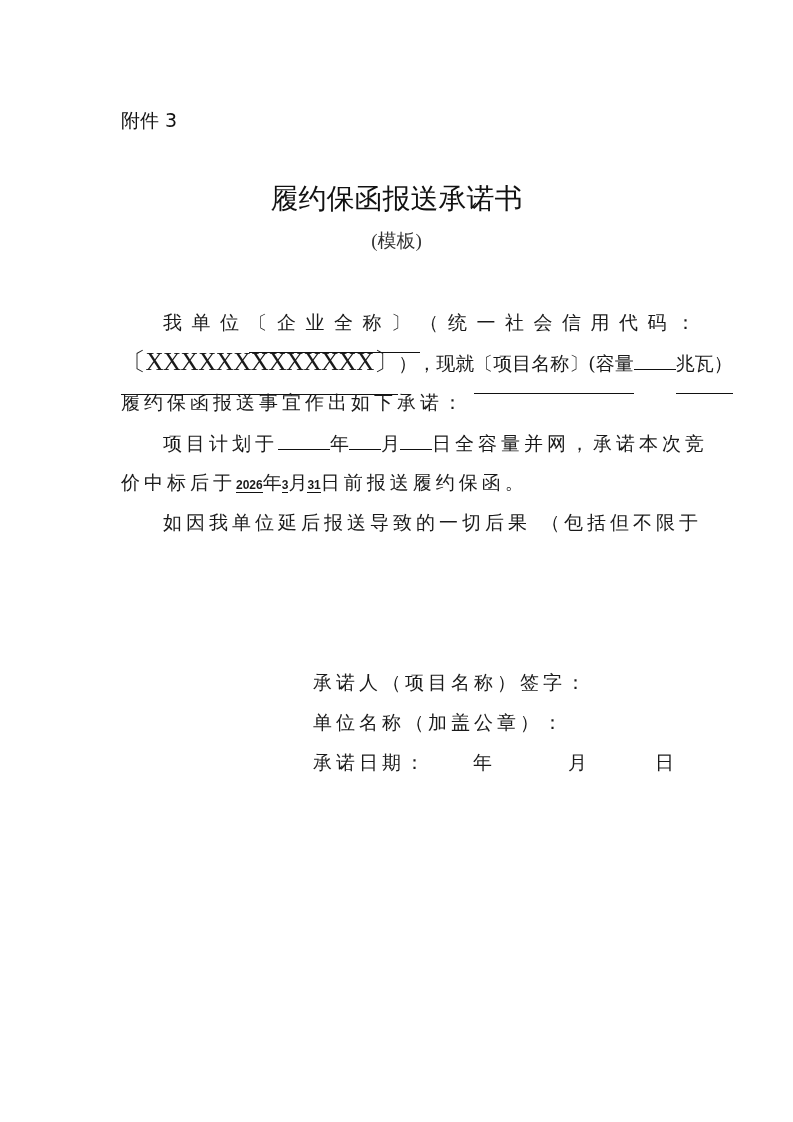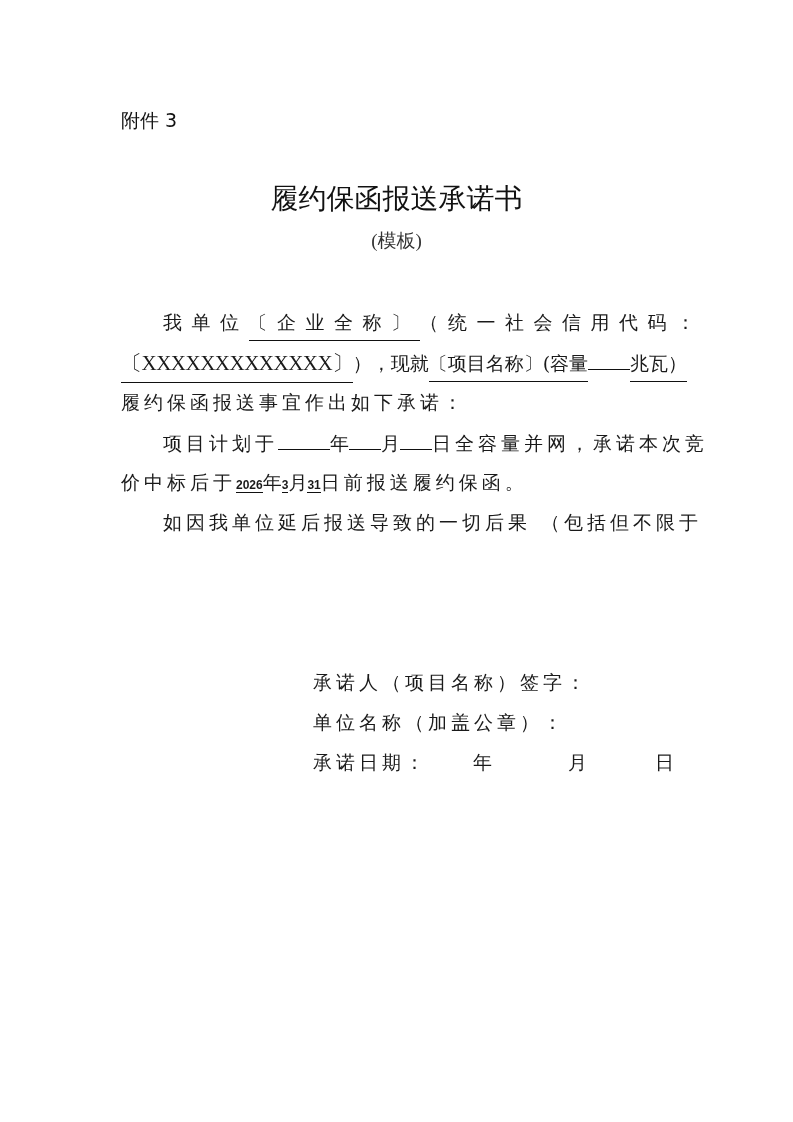--- a/index.html
+++ b/index.html
@@ -50,37 +50,37 @@
     }
     .line {
       position: absolute;
       font-size: 19px;
       line-height: 26px;
       white-space: nowrap;
       color: #1a1a1a;
     }
     .u {
       border-bottom: 1.5px solid #111;
-      padding-bottom: 7px;
+      padding-bottom: 19px;
     }
     .blank {
       display: inline-block;
       border-bottom: 1.5px solid #111;
       height: 20px;
       vertical-align: baseline;
     }
     .bold-num {
       font-family: Liberation Sans, sans-serif;
       font-weight: bold;
       font-size: 12px;
       border-bottom: 1.5px solid #111;
     }
     .xcode {
       font-family: "Liberation Serif", "DejaVu Serif", serif;
-      font-size: 21px;
+      font-size: 25px;
       letter-spacing: -0.5px;
     }
     .spread { letter-spacing: 9.5px; }
     .spread3 { letter-spacing: 4px; }
   </style>
 </head>
 <body>
 
 <div class="page">
 

